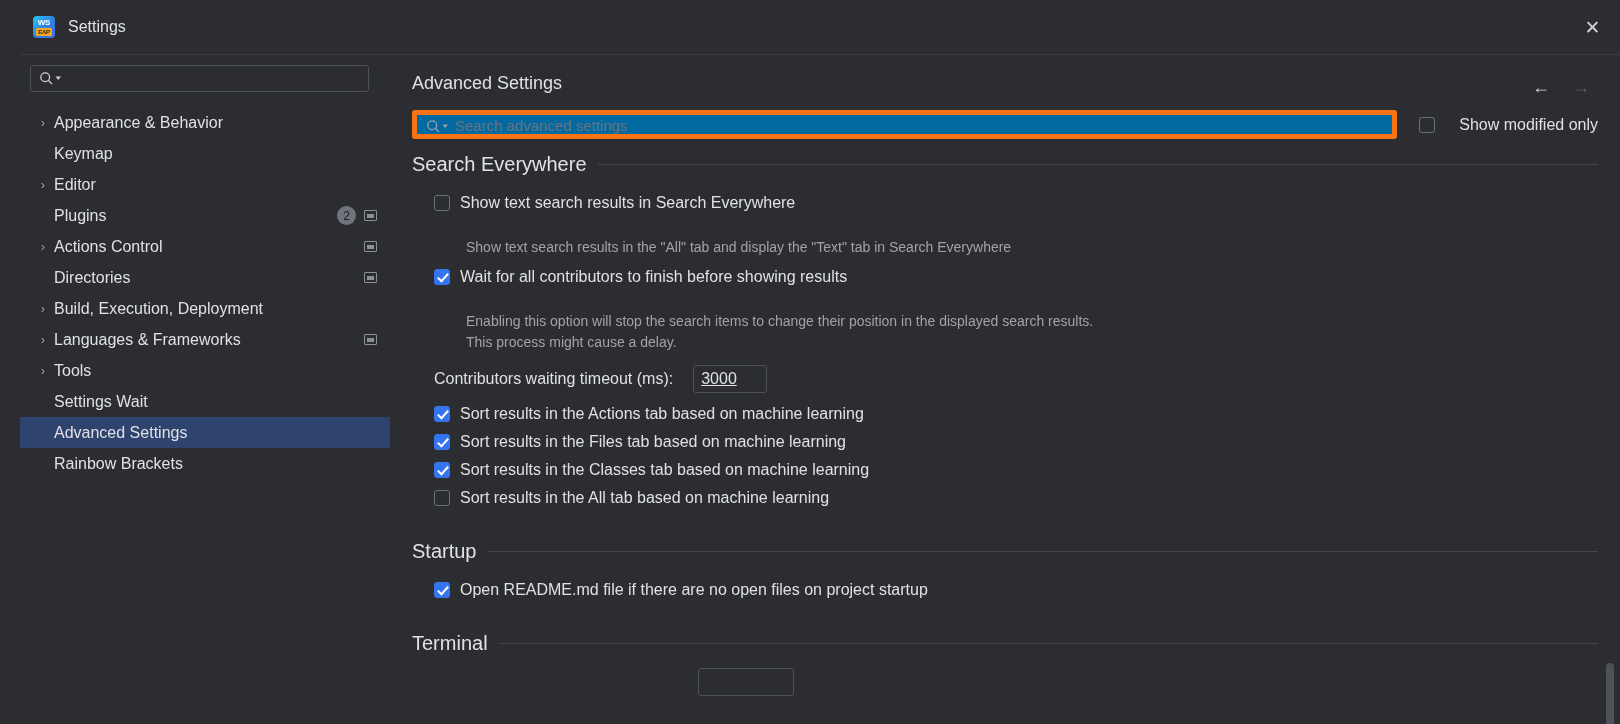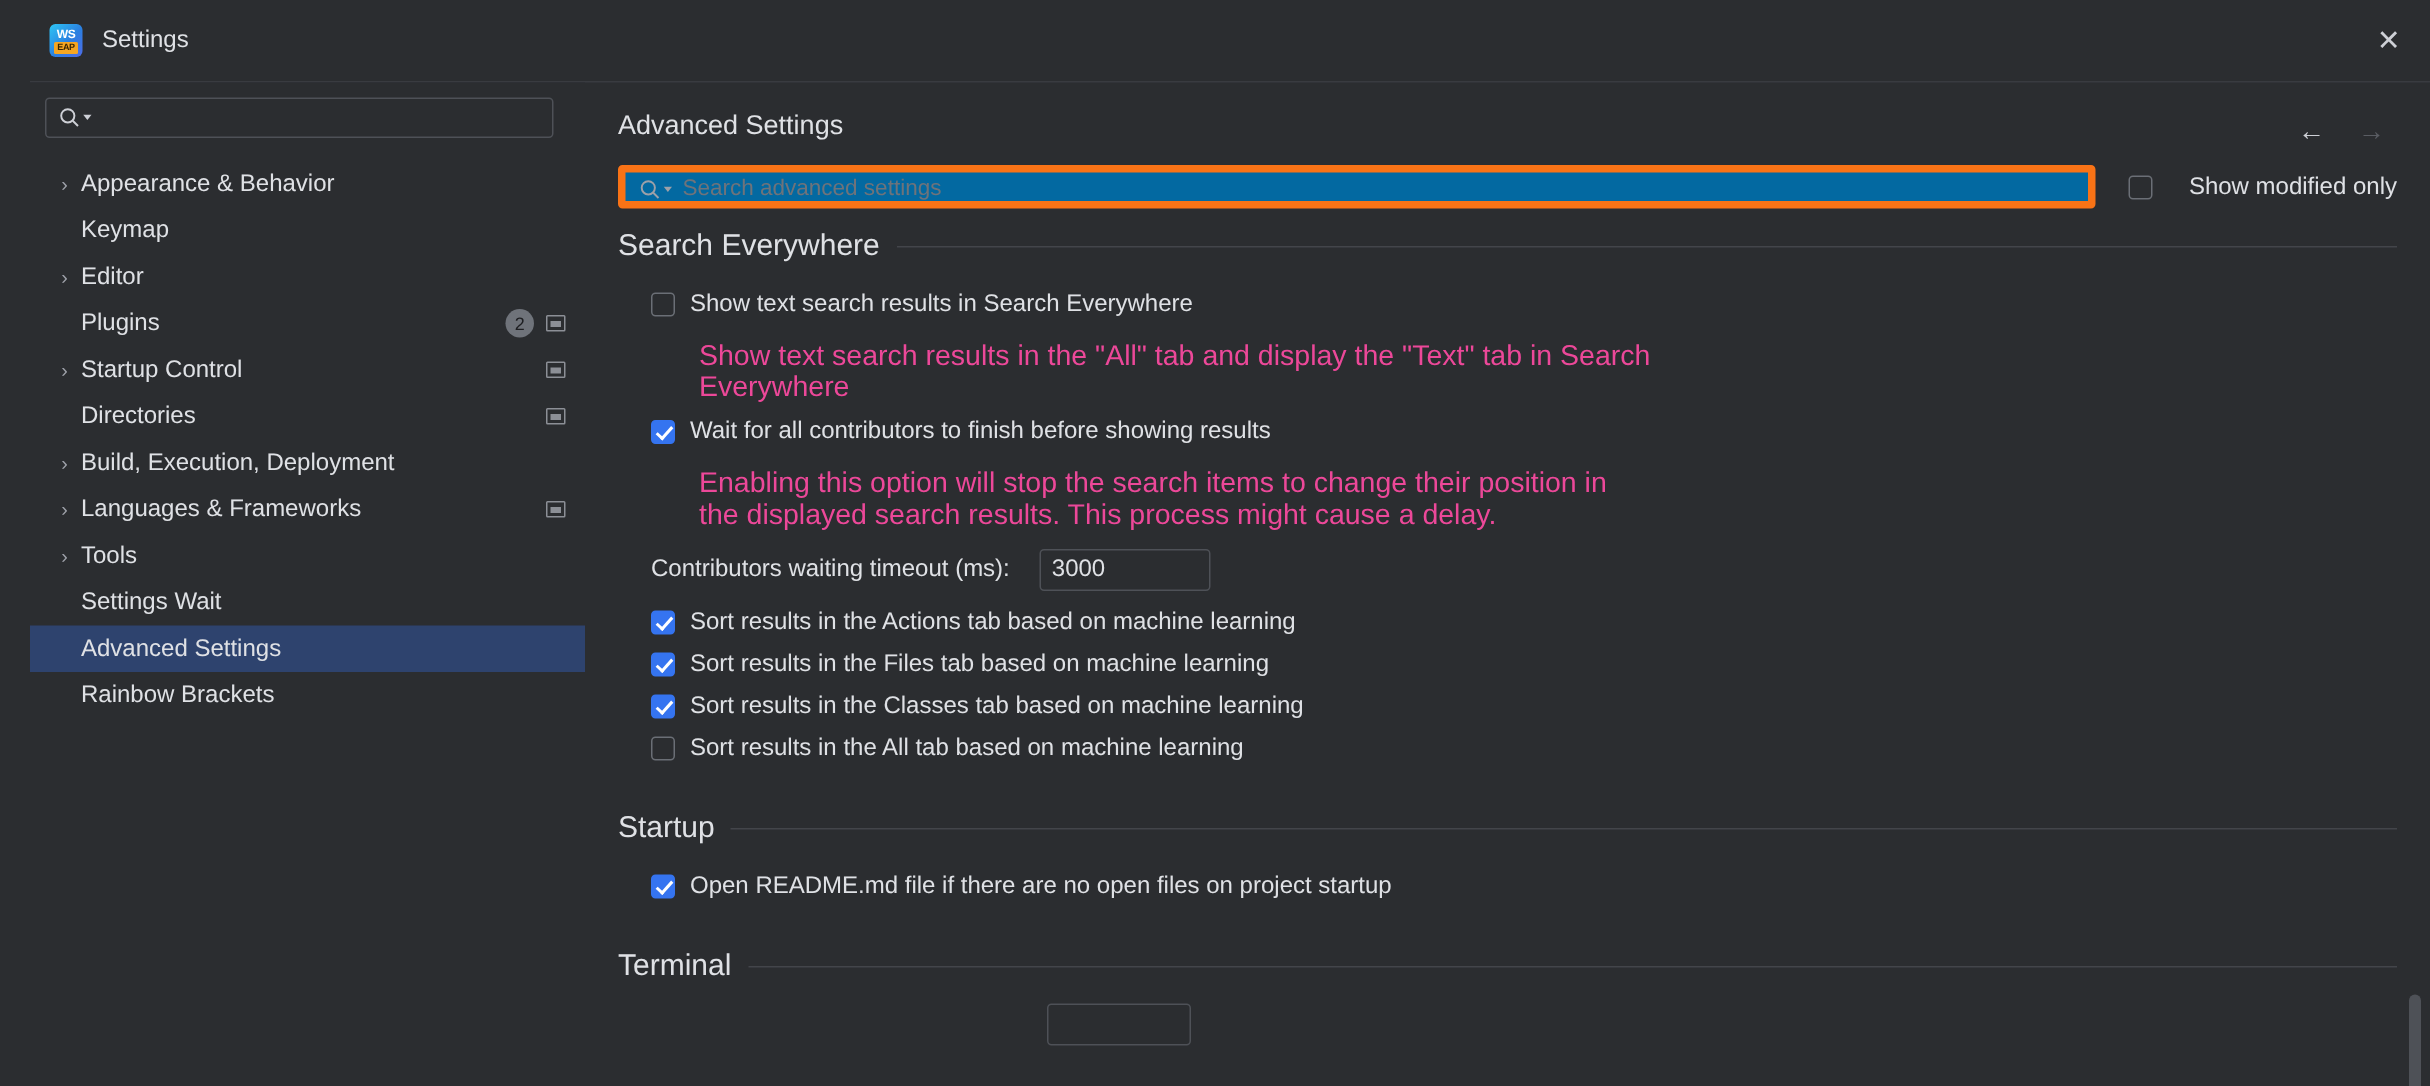--- a/index.html
+++ b/index.html
@@ -144,22 +144,22 @@
     margin-bottom: 13px;
   }
   .section-header .rule { flex: 1; height: 1px; background: #43454A; }
 
   .opt-row {
     display: flex; align-items: center; gap: 10px;
     min-height: 28px; padding-left: 22px; cursor: pointer;
   }
   .opt-row .opt-label { font-size: 16px; color: #DFE1E5; }
   .opt-desc {
-    padding-left: 54px; font-size: 19px; color: #ec4899;
-    line-height: 21px; max-width: 690px; margin-top: 10px; margin-bottom: 5px;
+    padding-left: 54px; font-size: 14px; color: #a3a3a3;
+    line-height: 21px; max-width: 690px; margin-top: 20px; margin-bottom: 5px;
   }
 
   .cb {
     width: 16px; height: 16px; flex: 0 0 16px;
     border-radius: 3px; position: relative;
     border: 1px solid #6B6F76; background: #2B2D30;
   }
   .cb.checked { background: #3574F0; border-color: #3574F0; }
   .cb.checked::after {
     content: ""; position: absolute;
@@ -167,24 +167,24 @@
     border: solid #FFFFFF; border-width: 0 2px 2px 0;
     transform: rotate(42deg);
   }
 
   .field-row {
     display: flex; align-items: center; gap: 20px;
     padding-left: 22px; height: 42px;
   }
   .field-row .field-label { font-size: 16px; color: #DFE1E5; }
   .num-field {
-    width: 114px; height: 28px;
+    width: 74px; height: 28px;
     background: #2B2D30; border: 1px solid #4E5157; border-radius: 3px;
     color: #DFE1E5; font-family: "Liberation Sans", sans-serif; font-size: 16px;
-    padding: 0 7px; outline: none;
+    padding: 0 7px; outline: none; text-decoration: underline;
   }
   .spacer-lg { height: 28px; }
 
   .cut-field {
     margin-left: 286px; width: 96px; height: 28px;
     border: 1px solid #4E5157; border-radius: 3px; background: #2B2D30;
   }
 
   
   .scrollbar-track {
@@ -238,21 +238,21 @@
             <span class="label">Editor</span>
           </div>
           <div class="tree-item">
             <span class="arrow"></span>
             <span class="label">Plugins</span>
             <span class="badge">2</span>
             <span class="proj-icon"></span>
           </div>
           <div class="tree-item">
             <span class="arrow">›</span>
-            <span class="label">Startup Control</span>
+            <span class="label">Actions Control</span>
             <span class="proj-icon"></span>
           </div>
           <div class="tree-item">
             <span class="arrow"></span>
             <span class="label">Directories</span>
             <span class="proj-icon"></span>
           </div>
           <div class="tree-item">
             <span class="arrow">›</span>
             <span class="label">Build, Execution, Deployment</span>

